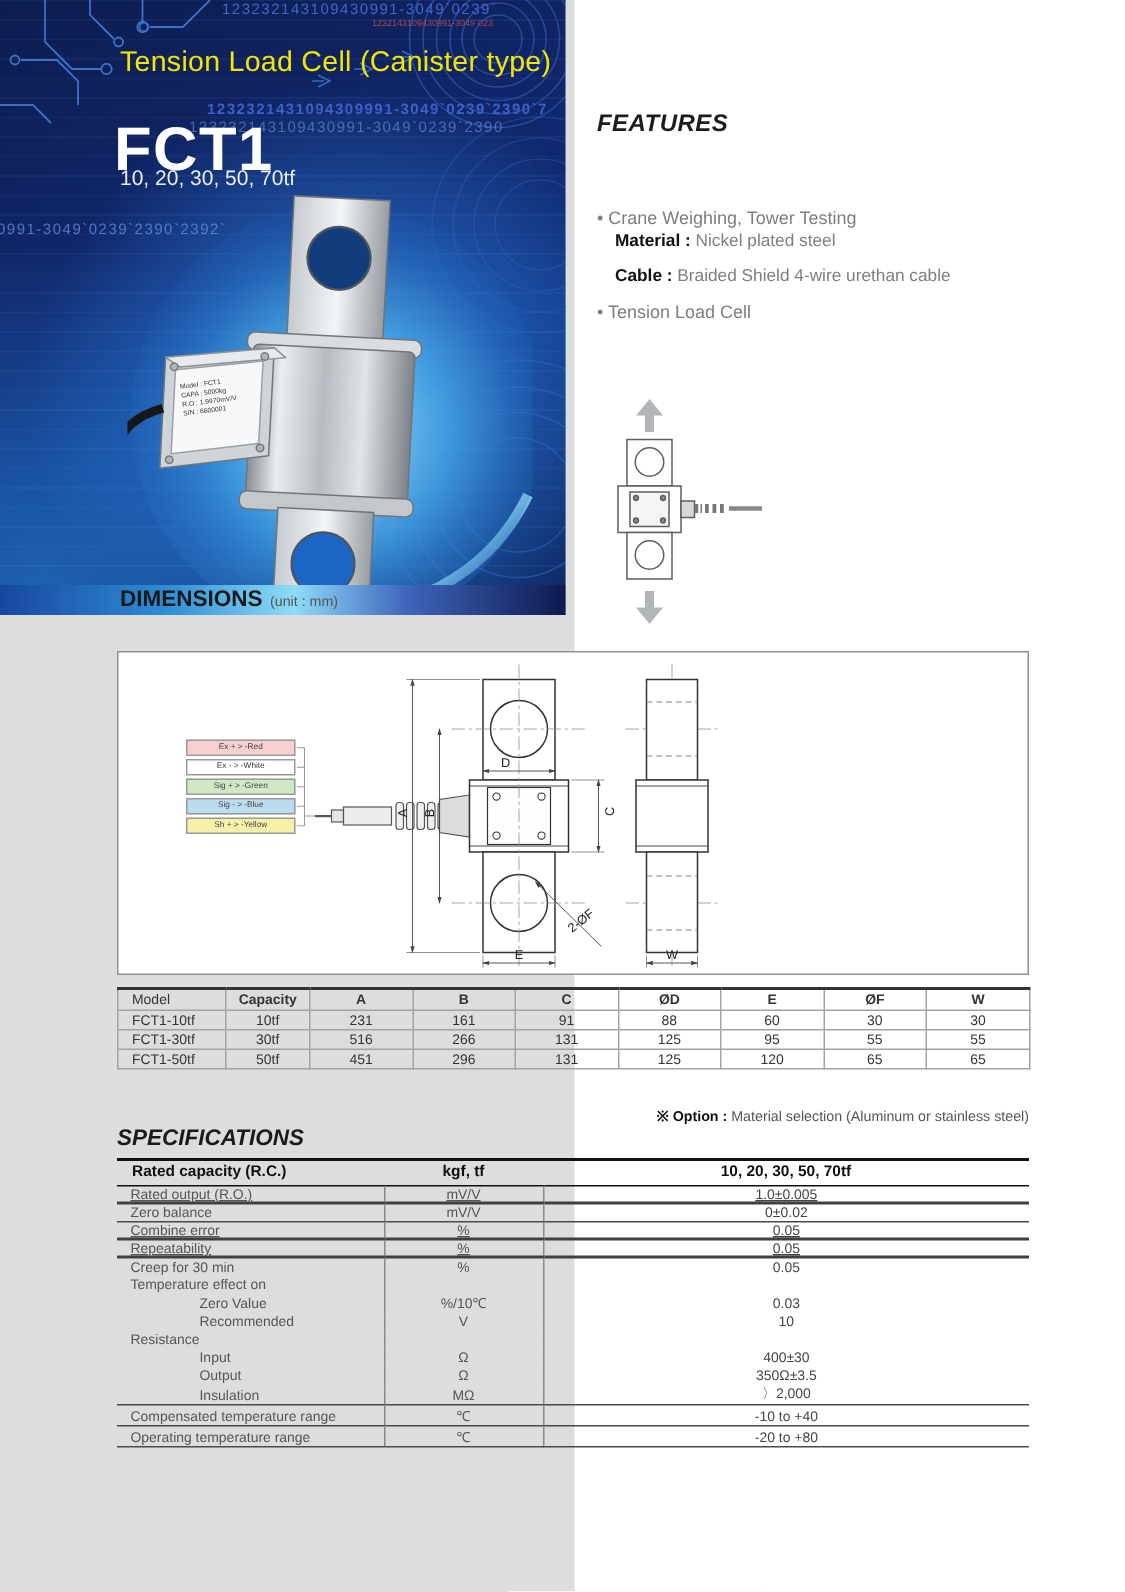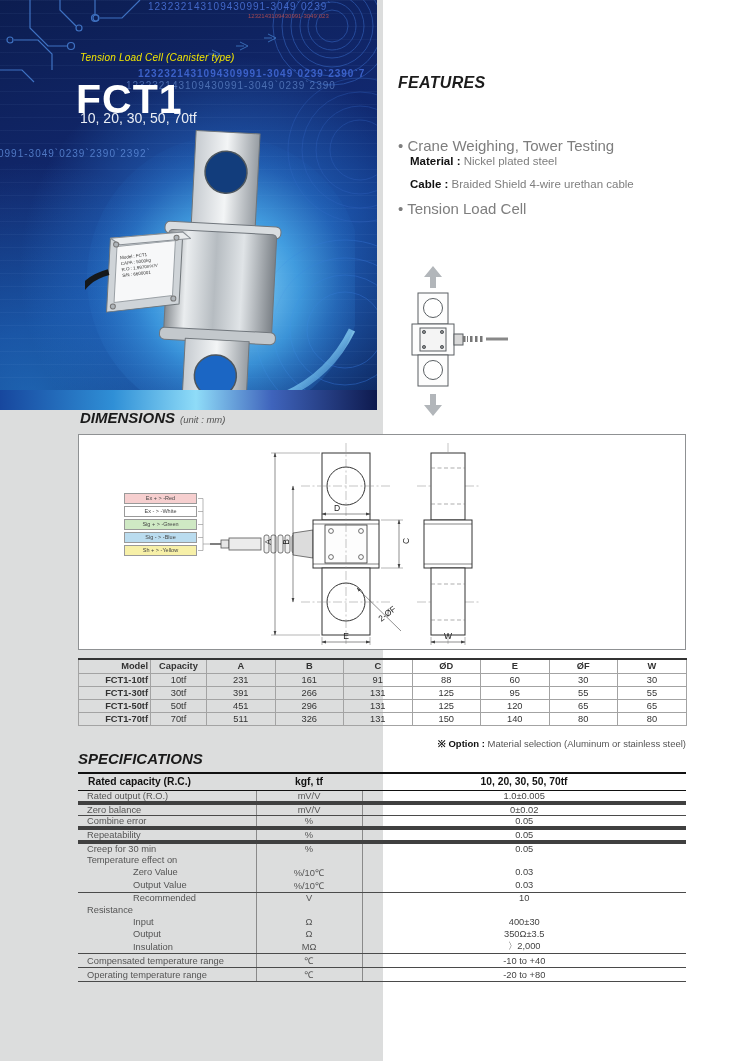--- a/index.html
+++ b/index.html
@@ -18,74 +18,74 @@
       linear-gradient(160deg, #0c1d50 0%, #11276c 38%, #0e2d7a 62%, #091a4b 100%);
   }
   .hero .scanlines { position:absolute; inset:0;
     background:repeating-linear-gradient(180deg, rgba(160,200,255,.05) 0 1px, transparent 1px 13px); }
   .hero-digits { position:absolute; white-space:nowrap; letter-spacing:1px; font-size:10px; }
   .hd-top  { left:148px; top:1px;  color:rgba(70,108,205,.95); }
   .hd-red  { left:248px; top:13px; font-size:6px; letter-spacing:0; color:rgba(190,80,80,.85); }
   .hd-mid1 { left:138px; top:68px; color:rgba(62,100,205,.95); font-weight:bold; }
   .hd-mid2 { left:126px; top:80px; color:rgba(120,160,225,.55); }
   .hd-left { left:-2px;  top:148px; color:rgba(95,140,218,.8); }
-  .hero-subtitle { position:absolute; left:80px; top:52px; font-size:10px; color:#f2e600; letter-spacing:.2px;font-style:italic; }
+  .hero-subtitle { position:absolute; left:80px; top:31px; font-size:19px; color:#f2e600; letter-spacing:.2px; }
   .hero-title { position:absolute; left:76px; top:52px; font-size:41px; font-weight:bold; color:#ffffff; letter-spacing:1px;margin-top:24px; }
   .hero-caps { position:absolute; left:80px; top:110px; font-size:14px; color:#e9edf4; }
   .hero-deco { position:absolute; inset:0; }
   .hero-photo { position:absolute; left:85px; top:128px; }
   .photo-label { position:absolute; left:121px; top:252px; width:52px; transform:rotate(-7deg);
     font-size:4.5px; line-height:1.35; color:#333; }
   .photo-label div { white-space:nowrap; }
   .hero-strip { position:absolute; left:0; bottom:0; width:377px; height:20px;
     background:linear-gradient(90deg,#17479e 0%,#2f8fd6 30%,#8fdcf8 52%,#3f64bc 72%,#0e1a4e 100%); }
 
   
   .features { position:absolute; left:398px; top:74px; width:345px; }
   .features h2 { font-size:16px; font-style:italic; font-weight:bold; color:#1c1c1c; letter-spacing:.3px; }
   .features ul { list-style:none; margin-top:6px; }
-  .features li { font-size:15px; color:#7e7e7e; line-height:19px;margin-top:44px; }
+  .features li { font-size:12px; color:#7e7e7e; line-height:19px;margin-top:44px; }
   .features li::before { content:"• "; color:#7e7e7e; }
   .spec-line { position:absolute; left:398px; font-size:11.5px; color:#7e7e7e; }
   .spec-line b { color:#111; font-weight:bold;padding-left:12px; }
   .mat-line { top:155px; }
   .cab-line { top:178px; }
   .tension-diagram { position:absolute; left:400px; top:266px; }
 
   
-  .dim-heading { position:absolute; left:80px; top:409px; font-size:15px; font-weight:bold; font-style:italic; color:#1a1a1a; }
+  .dim-heading { position:absolute; left:80px; top:391px; font-size:15px; font-weight:bold; color:#1a1a1a; }
   .dim-heading .unit { font-size:9.5px; font-weight:normal; color:#555; margin-left:5px; }
   .dim-box { position:absolute; left:78px; top:434px; width:608px; height:216px; background:#fff; border:1px solid #8f9193; }
   .dim-box svg { position:absolute; left:0; top:0; }
   .wire-label { position:absolute; left:45px; width:73px; height:11px; border:1px solid #9a9a9a;
     font-size:5.5px; line-height:9px; text-align:center; color:#444; }
 
   
   .dim-table-wrap { position:absolute; left:78px; top:658px; width:608px; }
   table.dim { width:608px; border-collapse:collapse; table-layout:fixed; font-size:9.3px; color:#333; }
   table.dim th, table.dim td { border:1px solid #a3a3a3; height:12px; text-align:center; padding:1px 2px; }
   table.dim thead th { height:14px; font-weight:bold; border-top:2px solid #333; }
-  table.dim .model-cell, table.dim th.model-h { text-align:right; padding-left:9px; font-weight:bold; }
+  table.dim .model-cell, table.dim th.model-h { text-align:left; padding-left:9px; font-weight:normal; }
   .option-note { position:absolute; left:78px; top:737px; width:608px; text-align:right; font-size:9.5px; color:#555; }
   .option-note b { color:#111;padding-left:35px; }
 
   
   .specs-heading { position:absolute; left:78px; top:750px; font-size:15px; font-weight:bold; font-style:italic; color:#1a1a1a; }
   .spec-table-wrap { position:absolute; left:78px; top:772px; width:608px; }
   table.spec { width:608px; border-collapse:collapse; table-layout:fixed; font-size:9.3px; color:#555; }
   table.spec thead th { font-size:10.3px; font-weight:bold; color:#111; height:17px;
     border-top:2px solid #111; border-bottom:1.5px solid #111; padding:1px 4px; }
   table.spec thead th.h-item { text-align:left; padding-left:10px; }
   table.spec td { height:12px; padding:0 4px; }
   table.spec td.item { text-align:left; padding-left:9px; }
   table.spec td.item.ind1 { padding-left:55px; }
   table.spec td.unit { text-align:center; }
   table.spec td.val { text-align:center; color:#444; }
   table.spec td.unit { border-left:1px solid #8a8a8a; border-right:1px solid #8a8a8a; }
-  table.spec tr.b-light td { border-bottom:4px solid #404040; }
+  table.spec tr.b-light td { border-bottom:2px solid #404040;text-decoration:underline; }
   table.spec tr.b-dark td { border-bottom:1.3px solid #4a4a4a; }
   table.spec tr.b-none td { border-bottom:none; }
 </style>
 </head>
 <body>
 
 <div id="page">
   <div class="gray-band"></div>
 
   <div class="hero">
@@ -384,49 +384,38 @@
             <td>161</td>
             <td>91</td>
             <td>88</td>
             <td>60</td>
             <td>30</td>
             <td>30</td>
           </tr>
           <tr>
             <td class="model-cell">FCT1-30tf</td>
             <td>30tf</td>
-            <td>391</td>
+            <td>516</td>
             <td>266</td>
             <td>131</td>
             <td>125</td>
             <td>95</td>
             <td>55</td>
             <td>55</td>
           </tr>
           <tr>
             <td class="model-cell">FCT1-50tf</td>
             <td>50tf</td>
             <td>451</td>
             <td>296</td>
             <td>131</td>
             <td>125</td>
             <td>120</td>
             <td>65</td>
             <td>65</td>
-          </tr>
-          <tr>
-            <td class="model-cell">FCT1-70tf</td>
-            <td>70tf</td>
-            <td>511</td>
-            <td>326</td>
-            <td>131</td>
-            <td>150</td>
-            <td>140</td>
-            <td>80</td>
-            <td>80</td>
           </tr>
         </tbody>
     </table>
   </div>
   <div class="option-note"><b>※ Option :</b><span> Material selection (Aluminum or stainless steel)</span></div>
 
   <div class="specs-heading">SPECIFICATIONS</div>
   <div class="spec-table-wrap">
     <table class="spec">
       <colgroup>
@@ -470,25 +459,20 @@
           <tr class="b-none">
             <td class="item">Temperature effect on</td>
             <td class="unit"></td>
             <td class="val"></td>
           </tr>
           <tr class="b-none">
             <td class="item ind1">Zero Value</td>
             <td class="unit">%/10℃</td>
             <td class="val">0.03</td>
           </tr>
-          <tr class="b-dark">
-            <td class="item ind1">Output Value</td>
-            <td class="unit">%/10℃</td>
-            <td class="val">0.03</td>
-          </tr>
           <tr class="b-none">
             <td class="item ind1">Recommended</td>
             <td class="unit">V</td>
             <td class="val">10</td>
           </tr>
           <tr class="b-none">
             <td class="item">Resistance</td>
             <td class="unit"></td>
             <td class="val"></td>
           </tr>

